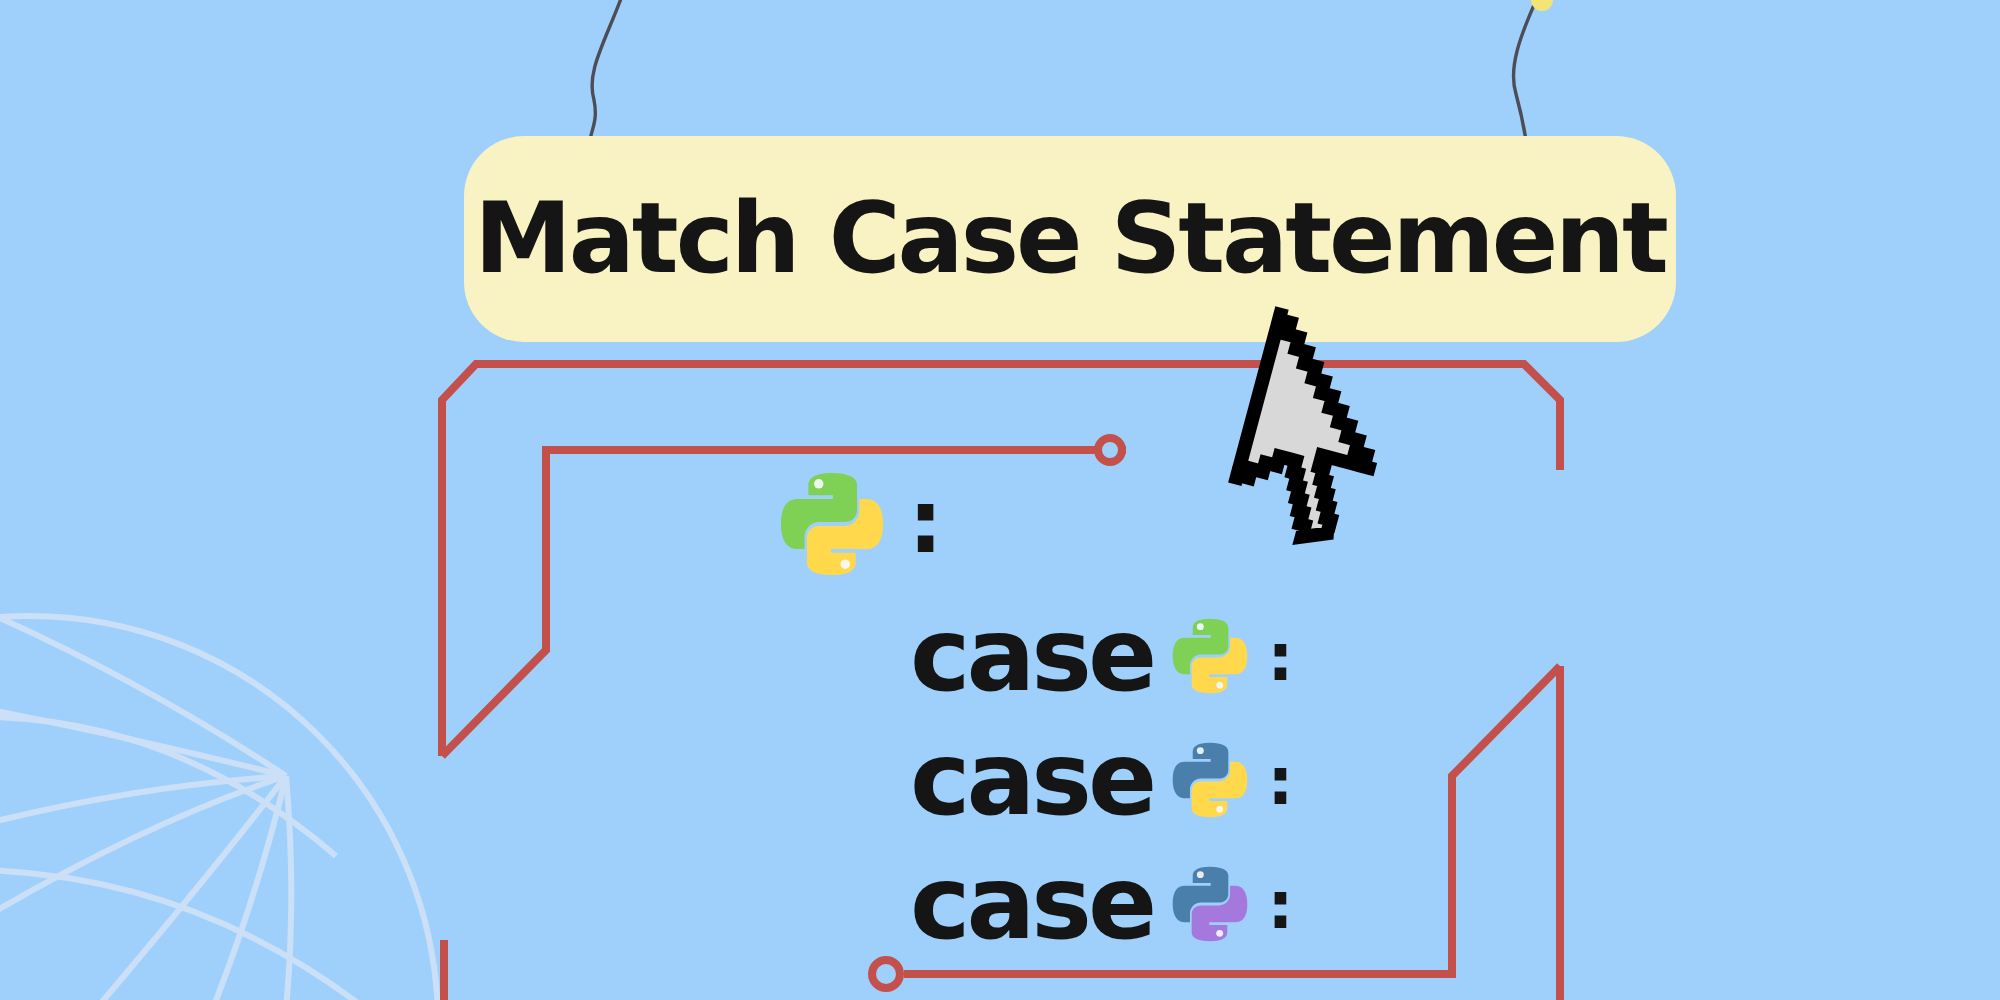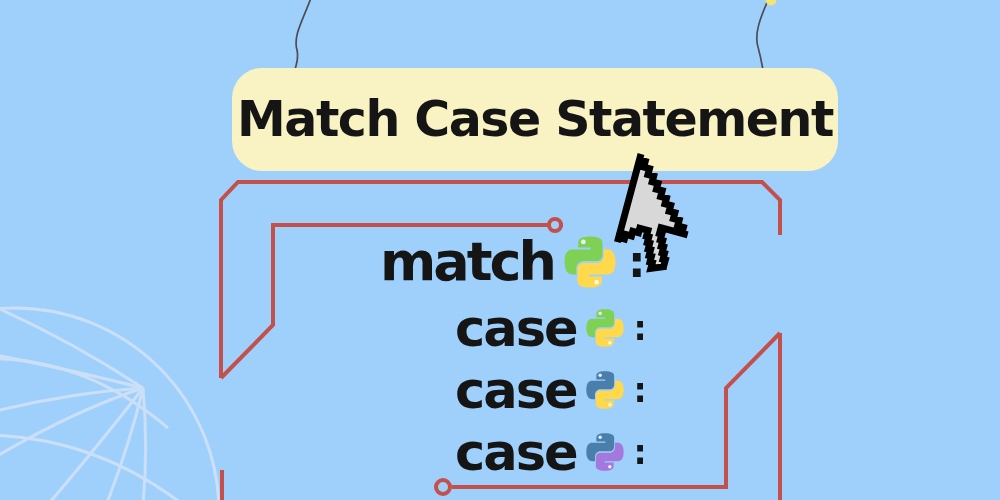--- a/index.html
+++ b/index.html
@@ -83,21 +83,20 @@
     <circle cx="771" cy="0" r="5.5" fill="#f2e575"></circle>
   </svg>
 
   <div id="banner" style="background: rgb(249, 243, 195);">
     <span class="title" style="color: rgb(21, 21, 21);">Match Case Statement</span>
   </div>
 
   <div style="color: rgb(21, 21, 21);">
 
     <div class="row row-match">
-      <span class="kw">match</span>
       <svg class="pylogo" viewBox="0 0 110 110">
         <use href="#snake" fill="#7ed155"></use>
         <use href="#snake" transform="rotate(180 55 55)" fill="#ffd84b"></use>
         <circle cx="41" cy="12.5" r="5" opacity="0.9" fill="#f6fbff"></circle>
         <circle cx="69" cy="97.5" r="5" opacity="0.9" fill="#f6fbff"></circle>
       </svg>
       <span class="colon">:</span>
     </div>
 
     <div class="row row-case" id="case-1">

